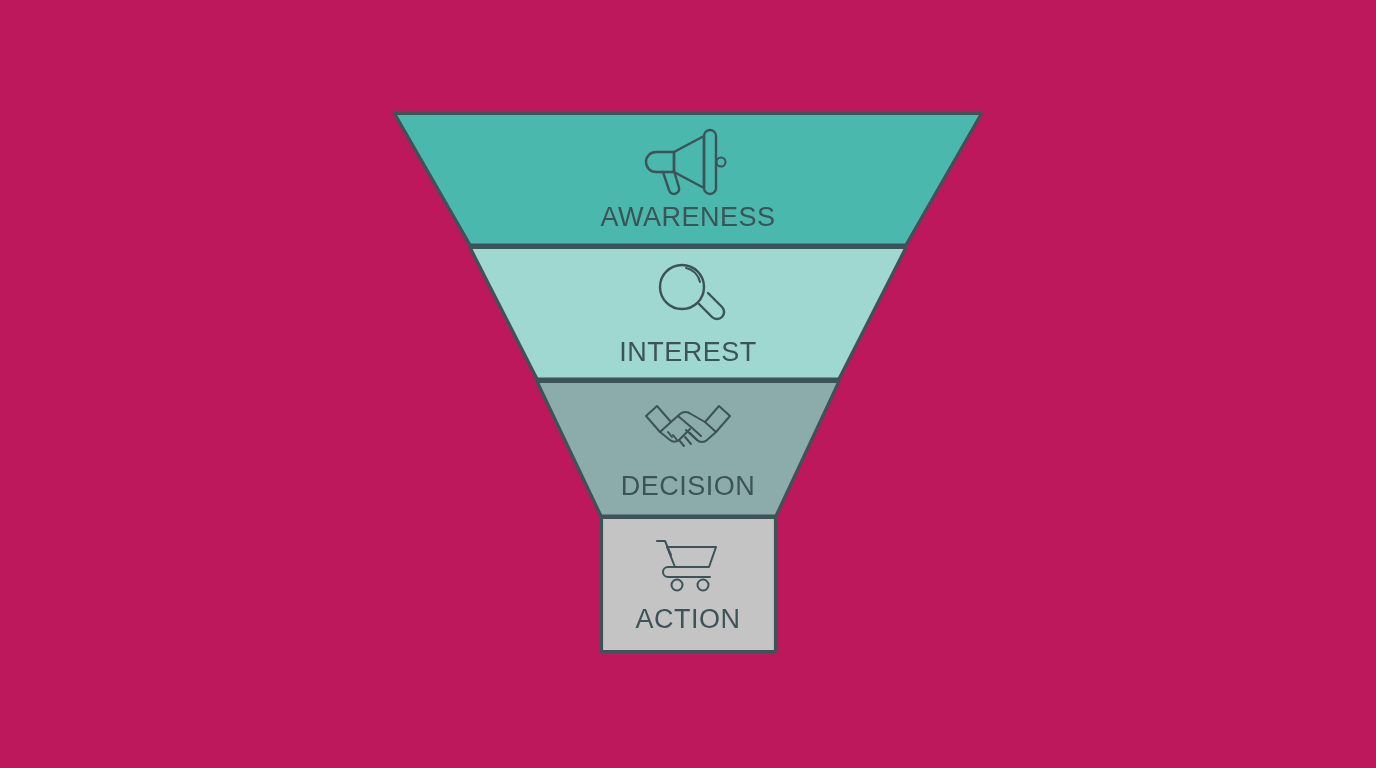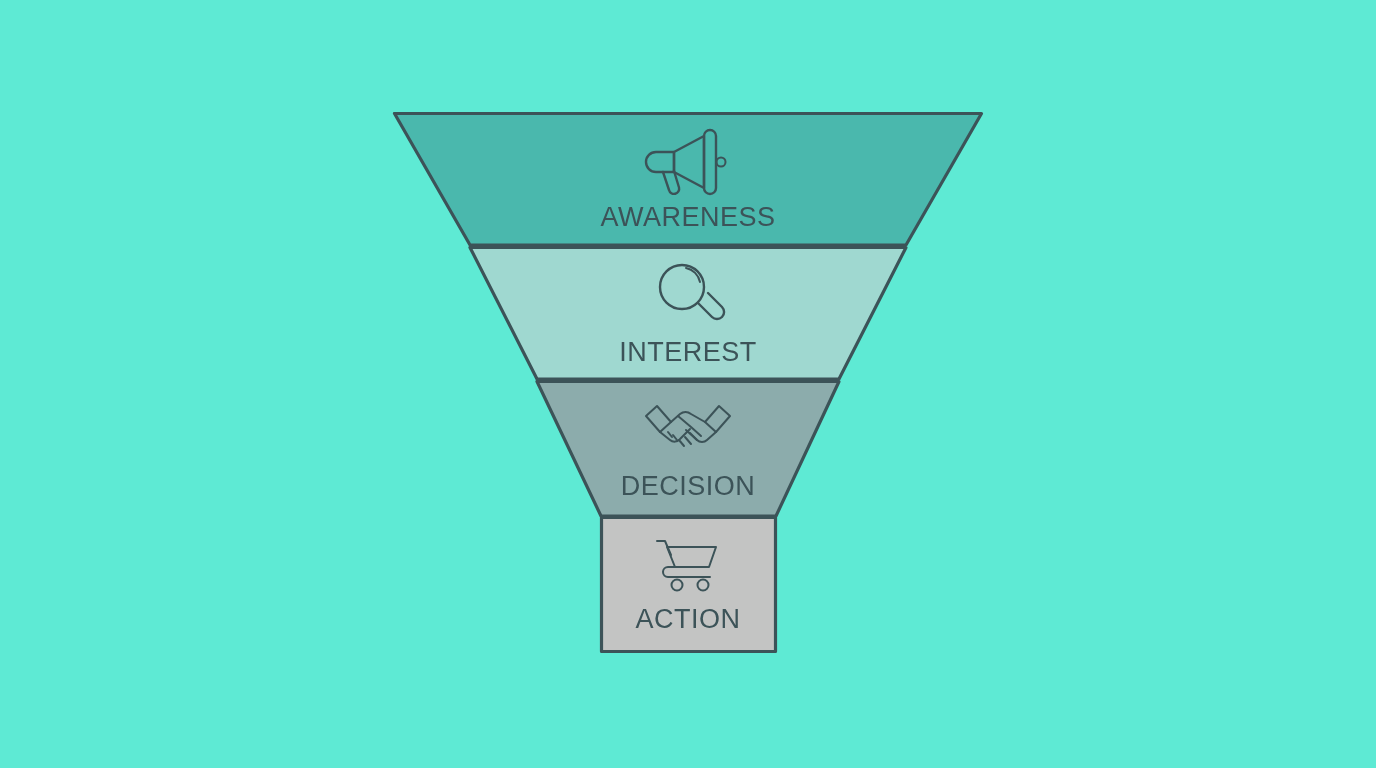--- a/index.html
+++ b/index.html
@@ -50,21 +50,21 @@
     fill: none;
     stroke: #3c5358;
     stroke-width: 2.0;
     stroke-linecap: round;
     stroke-linejoin: round;
   }
 </style>
 </head>
 <body>
 
-<div id="canvas" style="background: #5eead4;">
+<div id="canvas" style="background: #be185d;">
   <svg id="funnel-svg" viewBox="0 0 1376 768">
 
     <g>
       <polygon class="stage-band" points="394.5,113.5 981.5,113.5 906,245 470,245" fill="#4ab8ad" stroke="#3c5358"></polygon>
 
       <g transform="translate(688,160)">
 
         <path class="icon-stroke" d="M -32,-8 L -14,-8 L -14,12 L -32,12 A 10,10 0 0 1 -32,-8 Z"></path>
 
         <path class="icon-stroke" d="M -14,-8 L 16,-24 L 16,28 L -14,12 Z"></path>

